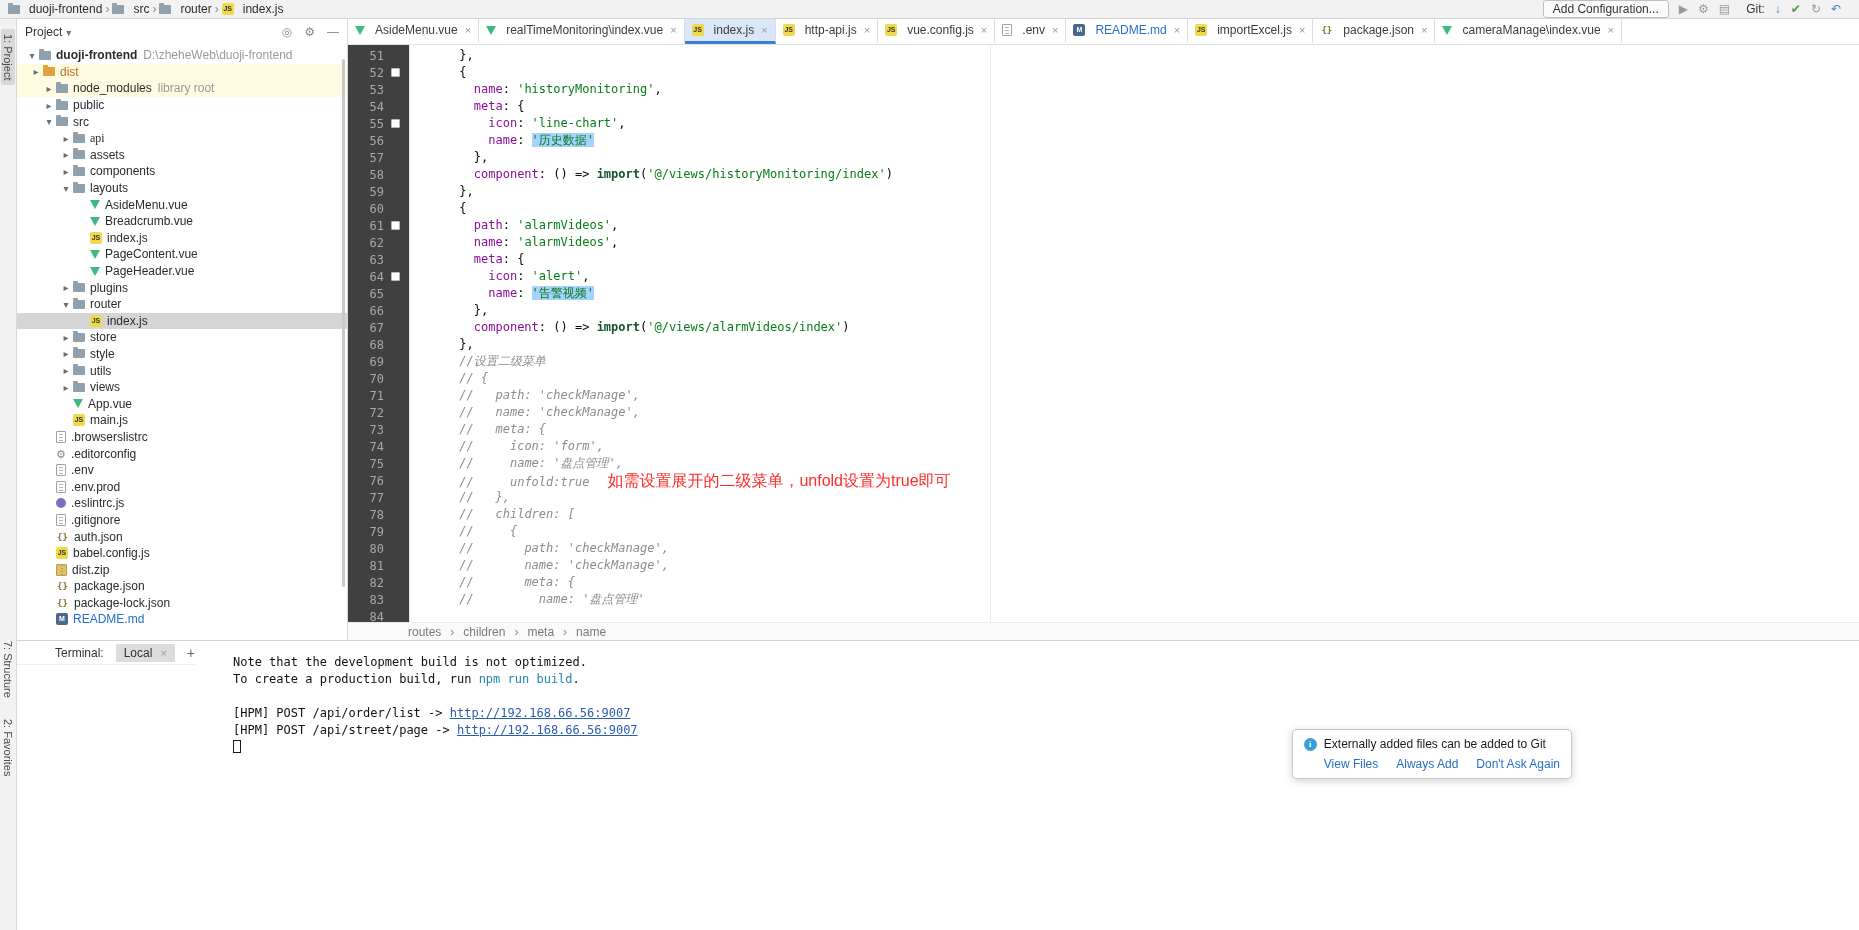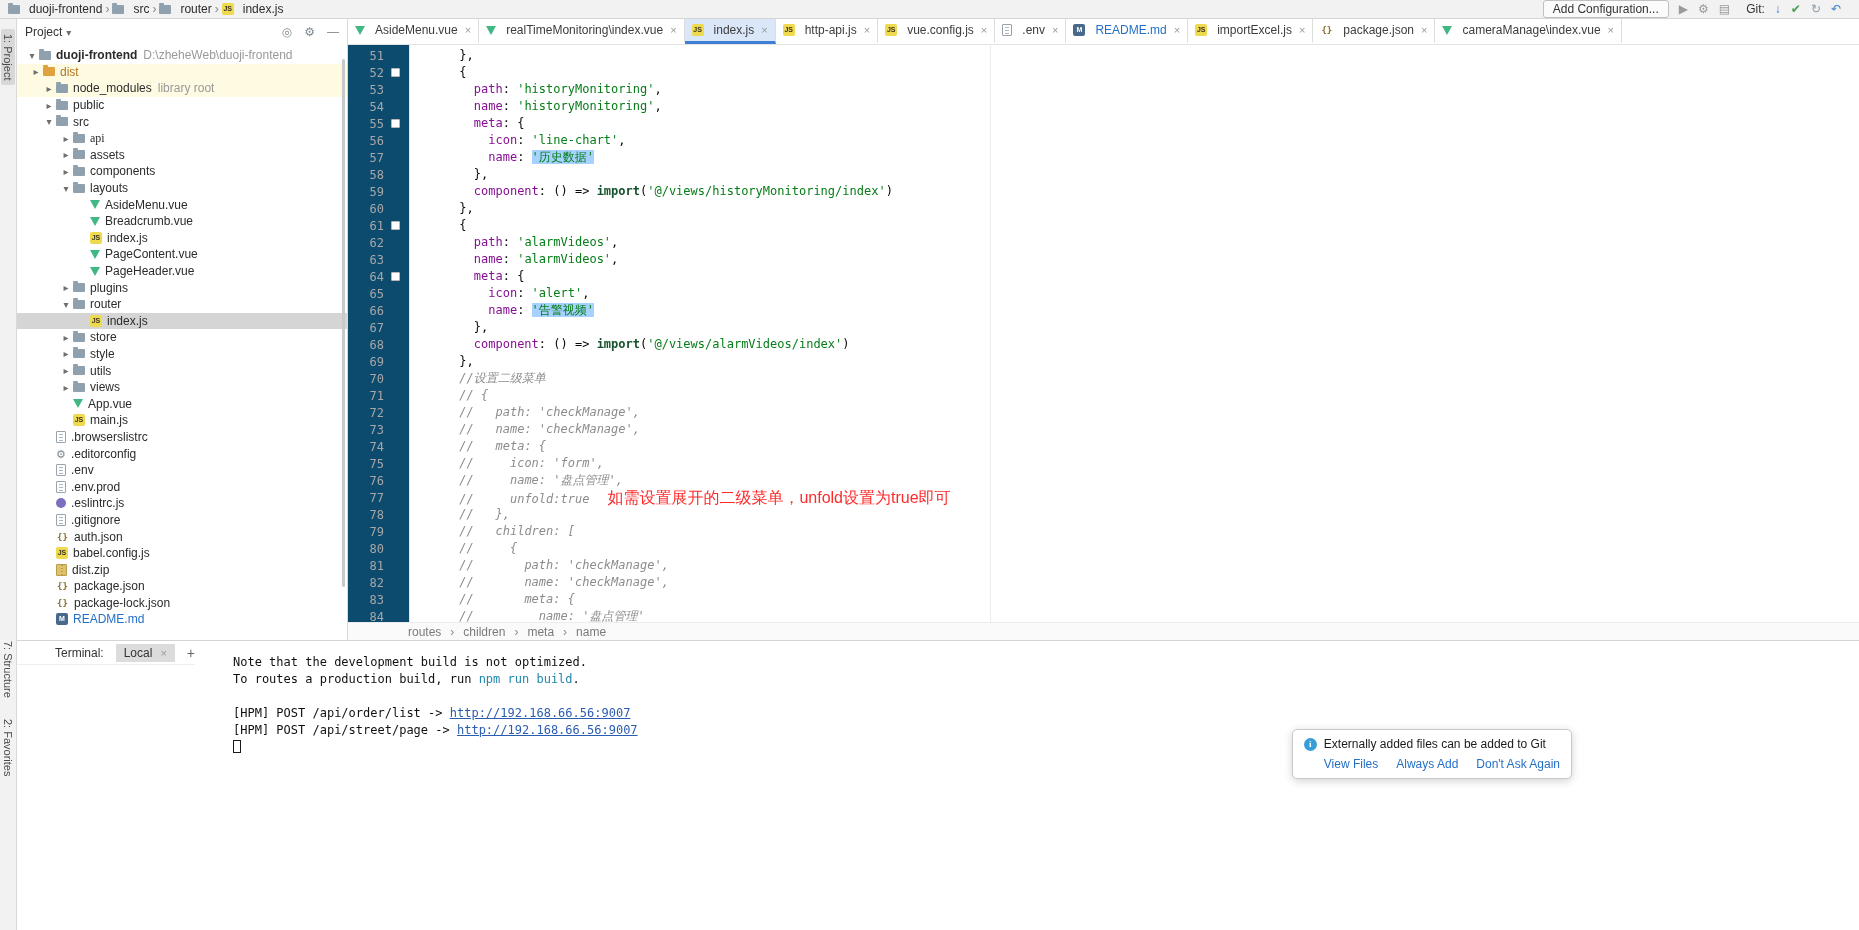--- a/index.html
+++ b/index.html
@@ -70,21 +70,21 @@
   
   .editor-col{flex:1;display:flex;flex-direction:column;min-width:0}
   .tab-bar{height:26px;flex:none;display:flex;align-items:stretch;background:#fff;border-bottom:1px solid #e3e3e3;overflow:hidden}
   .tab{display:flex;align-items:center;gap:5px;padding:0 7px;border-right:1px solid #dedede;border-bottom:3px solid transparent;color:#3c3c3c;white-space:nowrap}
   .tab.active{background:#d9e7f8;border-bottom-color:#3e7fd6}
   .tab.modified .tab-label{color:#2470c8}
   .tab-close{color:#9a9a9a;font-size:11px;margin-left:2px}
   .g-close::before{content:"×"}
   .editor{flex:1;display:flex;position:relative;overflow:hidden;background:#fff;
           font-family:"DejaVu Sans Mono",monospace;font-size:12px}
-  .gutter{width:62px;flex:none;background:#0c4a6e;border-right:1px solid #e6e6e6;padding-top:2px}
+  .gutter{width:62px;flex:none;background:#404040;border-right:1px solid #e6e6e6;padding-top:2px}
   .gline{height:17px;display:flex;align-items:center}
   .lnum{width:36px;text-align:right;color:#a8a8a8}
   .fold{width:9px;height:9px;margin-left:7px}
   .fold.show{border:1px solid #b8b8b8;background:#fff;border-radius:1px}
   .code{flex:1;padding:2px 0 0 6px;position:relative}
   .cline{height:17px;line-height:17px;white-space:pre}
   .margin-guide{position:absolute;left:642px;top:0;bottom:0;width:1px;background:#ececec}
   .sg-t{color:#080808}
   .sg-k{color:#871094}
   .sg-s{color:#067d17}
@@ -561,21 +561,20 @@
                   <span class="fold"></span>
                 </div>
                 <div class="gline">
                   <span class="lnum">84</span>
                   <span class="fold"></span>
                 </div>
               </div>
             <div class="code" id="code">
                 <div class="cline"><span class="sg-t">      },</span></div>
                 <div class="cline"><span class="sg-t">      {</span></div>
-                <div class="cline"><span class="sg-t">        </span><span class="sg-k">path</span><span class="sg-t">: </span><span class="sg-s">'historyMonitoring'</span><span class="sg-t">,</span></div>
                 <div class="cline"><span class="sg-t">        </span><span class="sg-k">name</span><span class="sg-t">: </span><span class="sg-s">'historyMonitoring'</span><span class="sg-t">,</span></div>
                 <div class="cline"><span class="sg-t">        </span><span class="sg-k">meta</span><span class="sg-t">: {</span></div>
                 <div class="cline"><span class="sg-t">          </span><span class="sg-k">icon</span><span class="sg-t">: </span><span class="sg-s">'line-chart'</span><span class="sg-t">,</span></div>
                 <div class="cline"><span class="sg-t">          </span><span class="sg-k">name</span><span class="sg-t">: </span><span class="sg-sh">'历史数据'</span></div>
                 <div class="cline"><span class="sg-t">        },</span></div>
                 <div class="cline"><span class="sg-t">        </span><span class="sg-k">component</span><span class="sg-t">: () =&gt; </span><span class="sg-i">import</span><span class="sg-t">(</span><span class="sg-s">'@/views/historyMonitoring/index'</span><span class="sg-t">)</span></div>
                 <div class="cline"><span class="sg-t">      },</span></div>
                 <div class="cline"><span class="sg-t">      {</span></div>
                 <div class="cline"><span class="sg-t">        </span><span class="sg-k">path</span><span class="sg-t">: </span><span class="sg-s">'alarmVideos'</span><span class="sg-t">,</span></div>
                 <div class="cline"><span class="sg-t">        </span><span class="sg-k">name</span><span class="sg-t">: </span><span class="sg-s">'alarmVideos'</span><span class="sg-t">,</span></div>
@@ -619,21 +618,21 @@
         <div class="terminal-header">
           <span class="term-label">Terminal:</span>
           <span class="term-tab">
             <span>Local</span>
             <span class="tab-close g-close"></span>
           </span>
           <span class="term-plus">+</span>
         </div>
         <div class="terminal-body" id="terminal-body">
             <div class="t-line"><span class="tt-t">Note that the development build is not optimized.</span></div>
-            <div class="t-line"><span class="tt-t">To routes a production build, run </span><span class="tt-cmd">npm run build</span><span class="tt-t">.</span></div>
+            <div class="t-line"><span class="tt-t">To create a production build, run </span><span class="tt-cmd">npm run build</span><span class="tt-t">.</span></div>
             <div class="t-line"></div>
             <div class="t-line"><span class="tt-t">[HPM] POST /api/order/list -&gt; </span><span class="tt-url">http://192.168.66.56:9007</span></div>
             <div class="t-line"><span class="tt-t">[HPM] POST /api/street/page -&gt; </span><span class="tt-url">http://192.168.66.56:9007</span></div>
             <div class="t-line"><span class="t-cursor"></span></div>
           </div>
 
         <div class="notification">
           <div class="notif-row1">
             <span class="info-icon"></span>
             <span>Externally added files can be added to Git</span>

